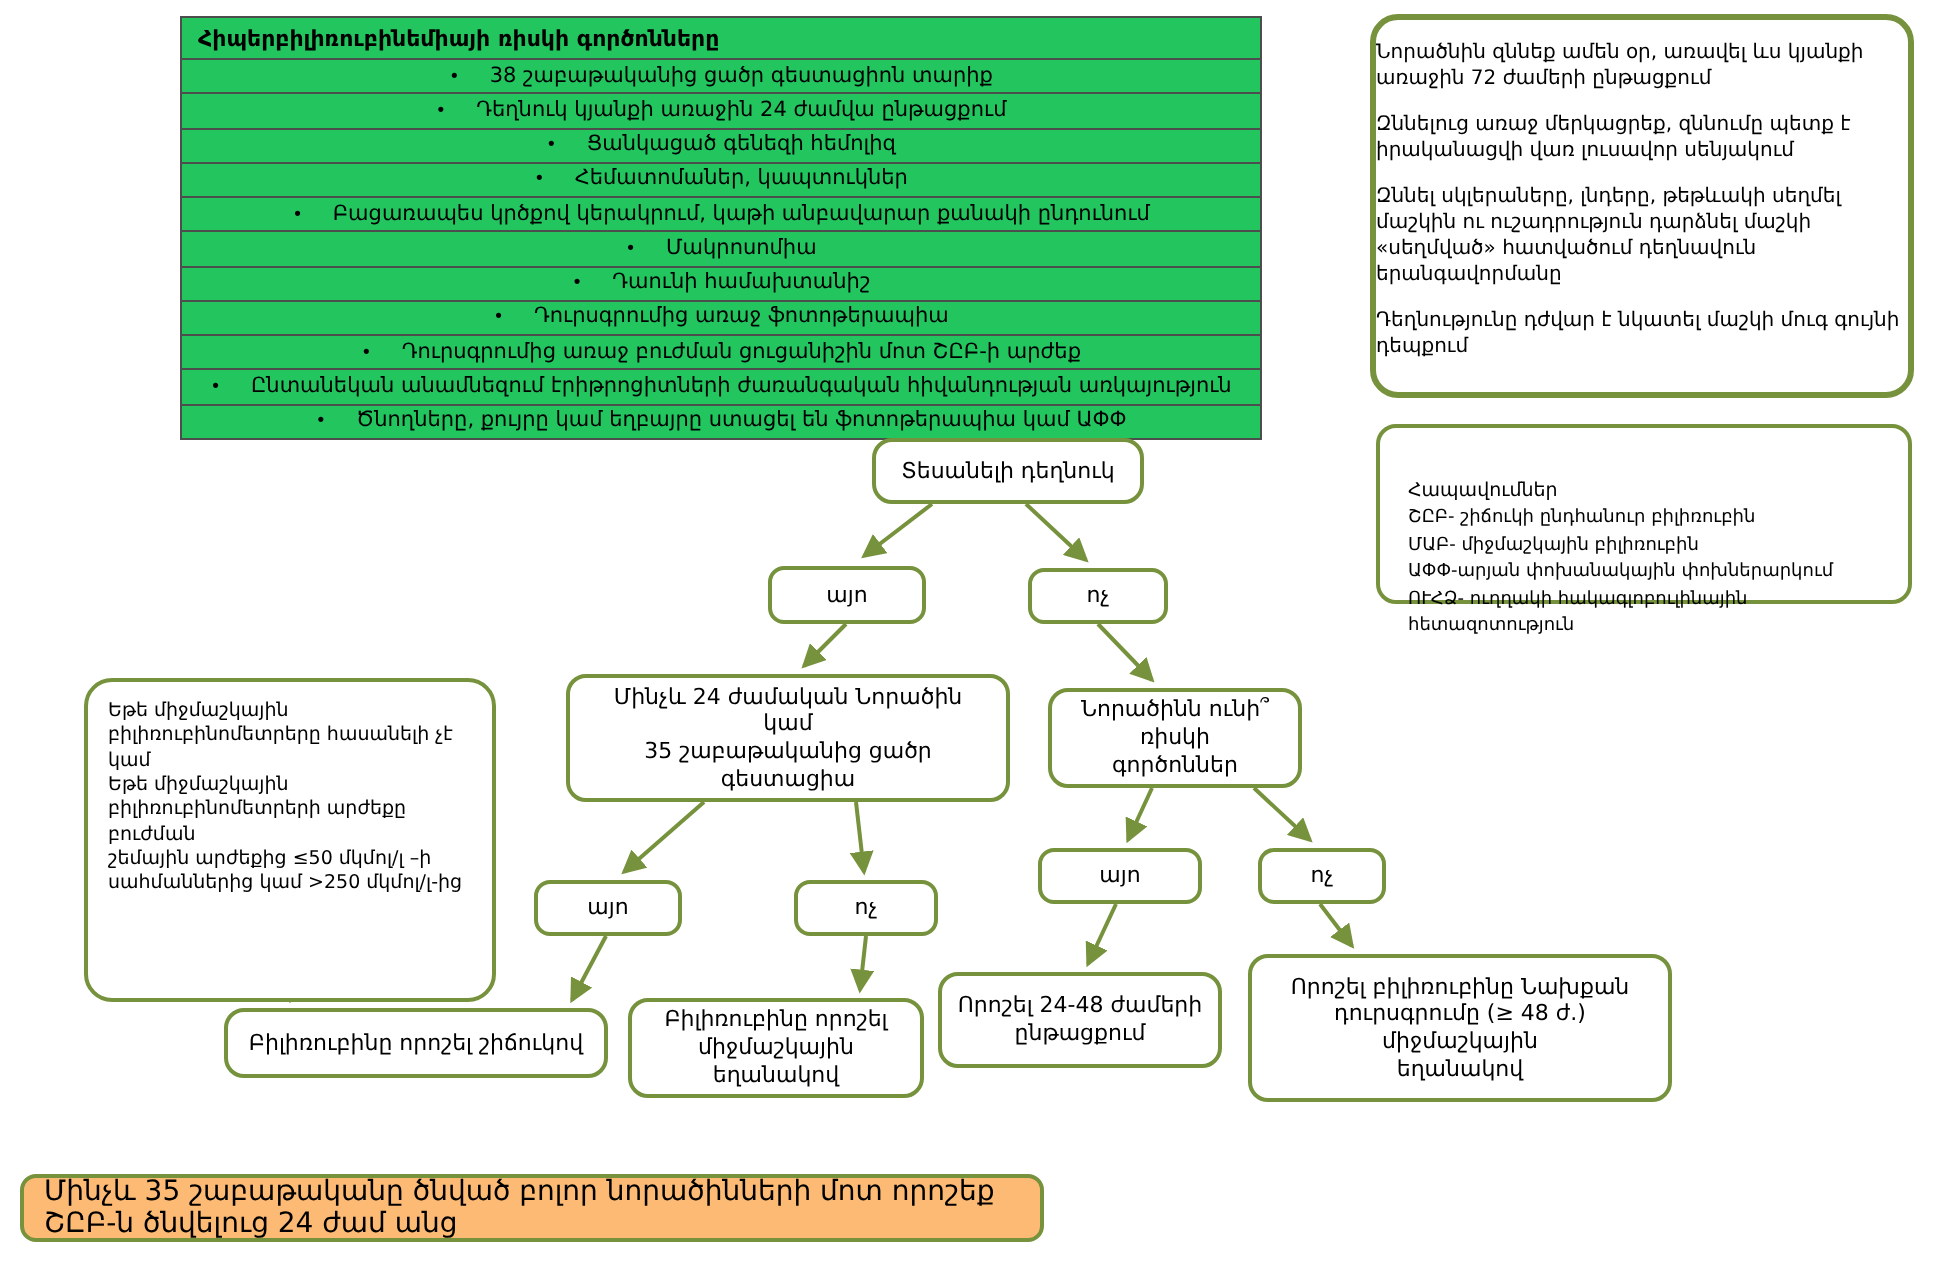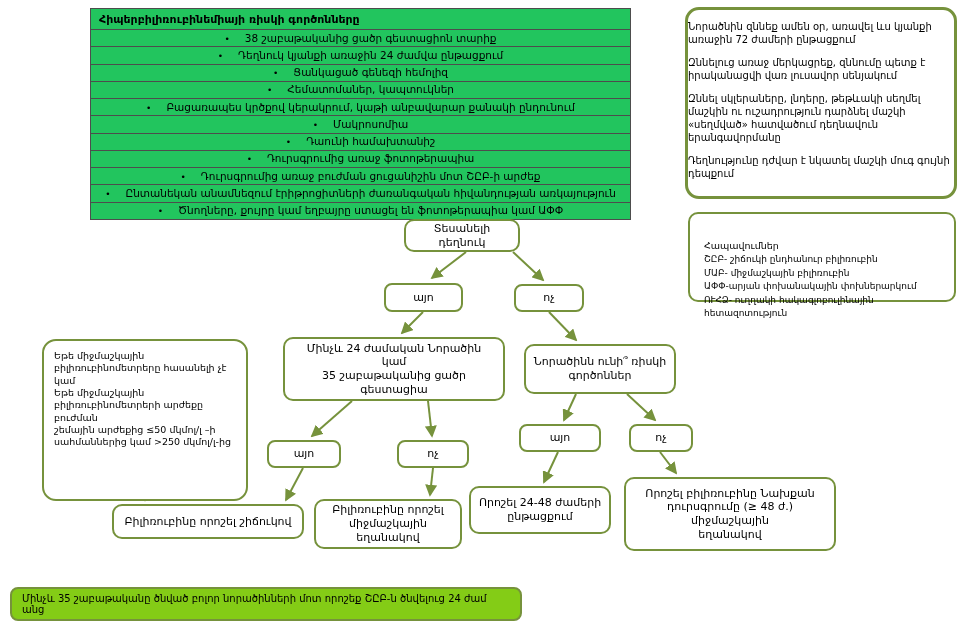--- a/index.html
+++ b/index.html
@@ -20,37 +20,37 @@
   .exam-box { left:685px; top:7px; width:272px; height:192px; padding:10px 0; font-size:10px; line-height:1.3; }
   .exam-box p { margin-bottom:10px; }
   .abbr-box { left:688px; top:212px; width:268px; height:90px; padding:25px 14px; font-size:9px; line-height:1.5; border-radius:10px; border-width:2.5px; }
   .abbr-title { font-size:9.5px; }
 
   
   .node { position:absolute; border:2.5px solid #76923C; border-radius:10px; background:#fff;
           display:flex; align-items:center; justify-content:center; text-align:center;
           font-size:11px; line-height:1.25; padding:2px 5px; }
   .pre { white-space:pre-line; }
-  .n-start { left:404px; top:219px; width:116px; height:33px; }
+  .n-start { left:436px; top:219px; width:136px; height:33px; }
   .n-yes1  { left:384px; top:283px; width:79px;  height:29px; border-radius:8px; }
   .n-no1   { left:514px; top:284px; width:70px;  height:28px; border-radius:8px; }
   .n-mid   { left:283px; top:337px; width:222px; height:64px; }
-  .n-rq    { left:524px; top:344px; width:152px; height:50px; }
+  .n-rq    { left:524px; top:344px; width:127px; height:50px; }
   .n-yes2  { left:267px; top:440px; width:74px;  height:28px; border-radius:8px; }
   .n-no2   { left:397px; top:440px; width:72px;  height:28px; border-radius:8px; }
   .n-yes3  { left:519px; top:424px; width:82px;  height:28px; border-radius:8px; }
   .n-no3   { left:629px; top:424px; width:64px;  height:28px; border-radius:8px; }
   .n-serum { left:112px; top:504px; width:192px; height:35px; }
   .n-tcb   { left:314px; top:499px; width:148px; height:50px; }
   .n-hours { left:469px; top:486px; width:142px; height:48px; }
   .n-disch { left:624px; top:477px; width:212px; height:74px; }
 
   .tcb-note { left:42px; top:339px; width:206px; height:162px; padding:9px 10px; font-size:9.5px; line-height:1.3; border-width:2.5px; }
   .bottom-note { position:absolute; left:10px; top:587px; width:512px; height:34px; border:2.5px solid #76923C; border-radius:8px;
-                 background:#84cc16; display:flex; align-items:center; padding:2px 10px; font-size:10px; }
+                 background:#fdba74; display:flex; align-items:center; padding:2px 10px; font-size:14px; }
 </style>
 </head>
 <body>
 
 <div class="canvas">
 
   <svg class="arrows" width="972" height="634">
     <defs>
       <marker id="ah" viewBox="0 0 10 10" refX="8.5" refY="5" markerWidth="6" markerHeight="6" orient="auto-start-reverse">
         <path d="M0,0 L10,5 L0,10 z" fill="#76923C"></path>

